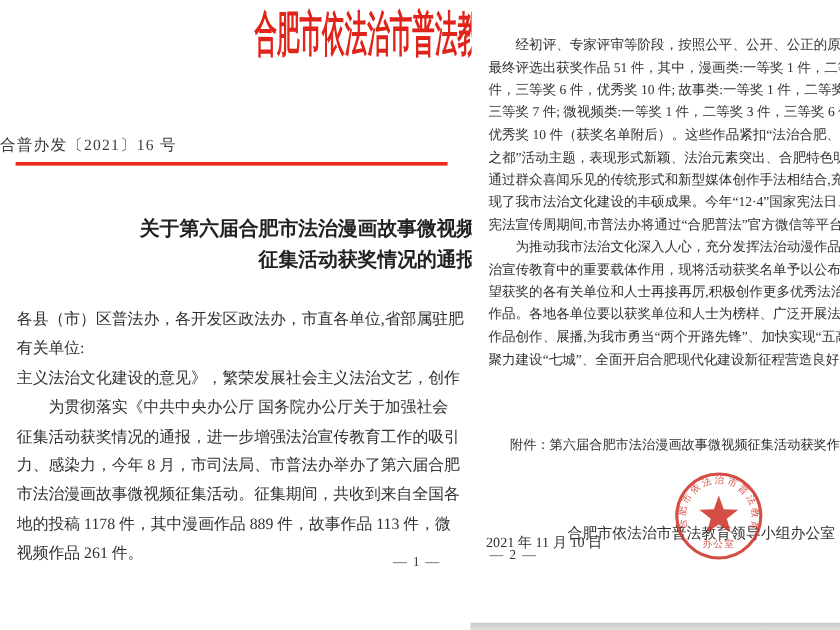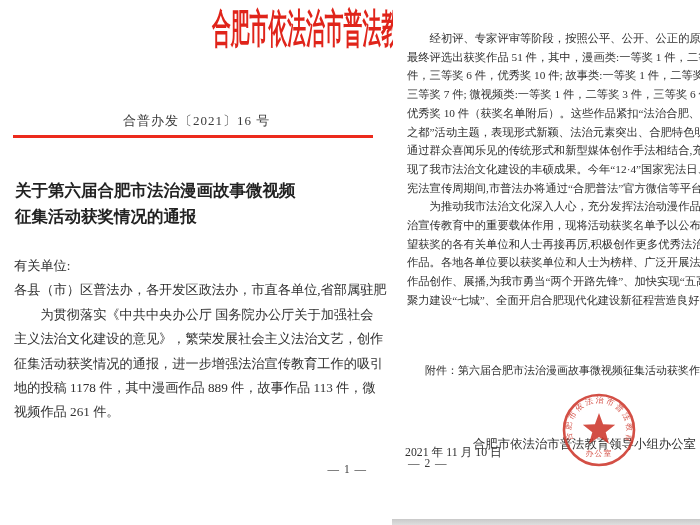--- a/index.html
+++ b/index.html
@@ -17,24 +17,24 @@
 
   
   .banner-wrap{position:absolute;top:4px;left:0;width:393px;text-align:center;}
   .banner{
     display:inline-block;white-space:nowrap;
     font-size:40px;line-height:50px;font-weight:bold;
     color:#e0241a;
     transform:scaleX(0.47);transform-origin:center;
     letter-spacing:0px;
   }
-  .doc-number{position:absolute;top:112px;left:0;width:393px;text-align:center;
+  .doc-number{position:absolute;top:112px;left:0;width:393px;
     font-size:13px;color:#3a3a3a;letter-spacing:1px;}
   .red-rule{position:absolute;top:135px;left:13px;width:360px;height:3px;background:#ec2a1c;}
-  .doc-title{position:absolute;top:178px;left:15px;width:393px;text-align:left;
+  .doc-title{position:absolute;top:178px;left:4px;width:393px;text-align:right;
     font-weight:bold;font-size:16.5px;line-height:26px;color:#222;}
   .body-left{position:absolute;top:254px;left:14px;width:366px;
     font-size:13.2px;line-height:24.4px;color:#303030;}
   .body-left .line{white-space:nowrap;}
   .indent{padding-left:2em;}
   .pagenum-1{position:absolute;top:463px;right:26px;font-size:11.5px;letter-spacing:1px;color:#3a3a3a;}
 
   
   .body-right{position:absolute;top:29px;left:2px;width:293px;
     font-size:11.3px;line-height:18.7px;color:#303030;}
@@ -60,25 +60,27 @@
     <div class="banner-wrap">
       <span class="banner">合肥市依法治市普法教育领导小组办公室文件</span>
     </div>
     <div class="doc-number">合普办发〔2021〕16 号</div>
     <div class="red-rule"></div>
     <div class="doc-title">
       <div>关于第六届合肥市法治漫画故事微视频</div>
       <div>征集活动获奖情况的通报</div>
     </div>
     <div class="body-left">
+      <div class="line">各县（市）区普法办，各开发区政法办，市直各单位,省部属驻肥</div>
       <div class="line">有关单位:</div>
-      <div class="line">各县（市）区普法办，各开发区政法办，市直各单位,省部属驻肥</div>
+      <div class="line">主义法治文化建设的意见》，繁荣发展社会主义法治文艺，创作</div>
       <div class="line indent">为贯彻落实《中共中央办公厅 国务院办公厅关于加强社会</div>
-      <div class="line">主义法治文化建设的意见》，繁荣发展社会主义法治文艺，创作</div>
       <div class="line">征集活动获奖情况的通报，进一步增强法治宣传教育工作的吸引</div>
+      <div class="line">力、感染力，今年 8 月，市司法局、市普法办举办了第六届合肥</div>
+      <div class="line">市法治漫画故事微视频征集活动。征集期间，共收到来自全国各</div>
       <div class="line">地的投稿 1178 件，其中漫画作品 889 件，故事作品 113 件，微</div>
       <div class="line">视频作品 261 件。</div>
     </div>
     <div class="pagenum-1">— 1 —</div>
   </div>
 
   <div class="page page-right">
     <div class="body-right">
       <div class="line indent">经初评、专家评审等阶段，按照公平、公开、公正的原则，</div>
       <div class="line">最终评选出获奖作品 51 件，其中，漫画类:一等奖 1 件，二等奖 3</div>

